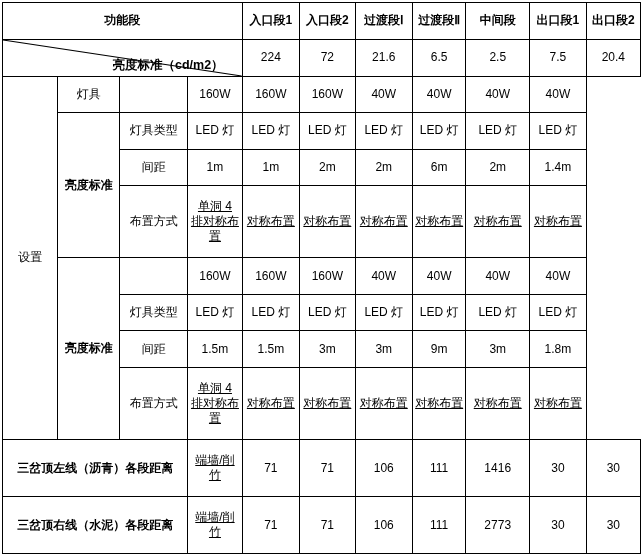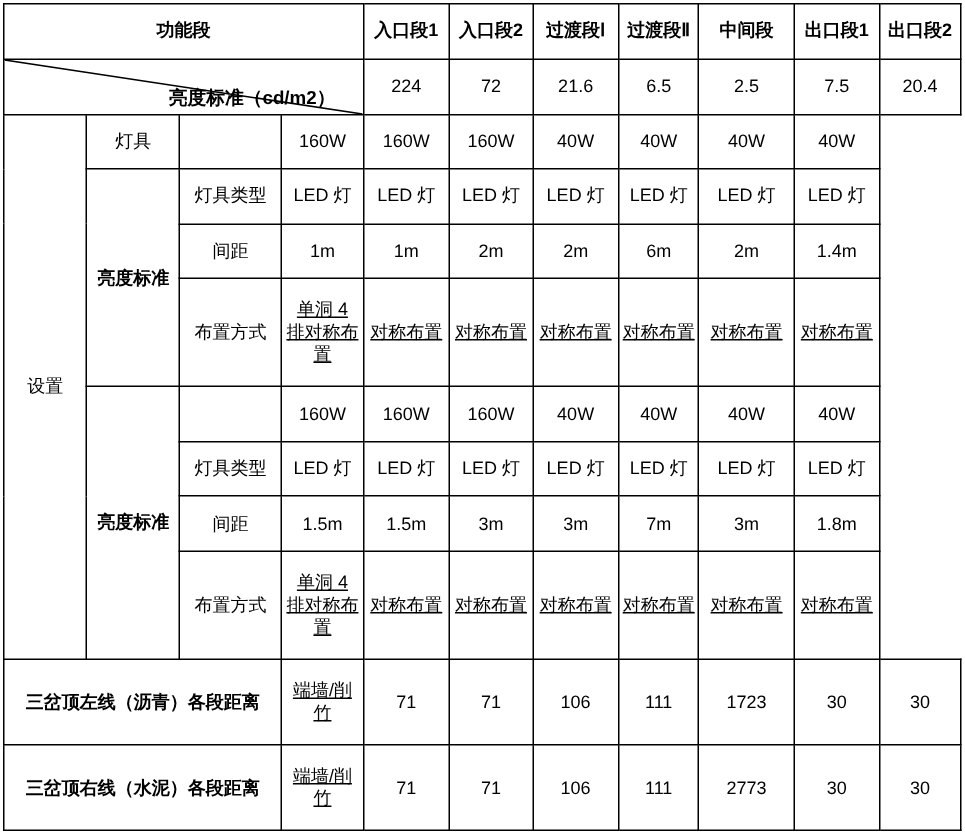--- a/index.html
+++ b/index.html
@@ -191,21 +191,21 @@
       <td>LED 灯</td>
       <td>LED 灯</td>
     </tr>
 
     <tr>
       <td>间距</td>
       <td>1.5m</td>
       <td>1.5m</td>
       <td>3m</td>
       <td>3m</td>
-      <td>7m</td>
+      <td>9m</td>
       <td>3m</td>
       <td>1.8m</td>
     </tr>
 
     <tr style="height:72px">
       <td>布置方式</td>
       <td class="sm">单洞 4 排对称布置</td>
       <td class="sm">对称布置</td>
       <td class="sm">对称布置</td>
       <td class="sm">对称布置</td>
@@ -214,21 +214,21 @@
       <td class="sm">对称布置</td>
     </tr>
 
     <tr style="height:57px">
       <td colspan="3" class="lbl">三岔顶左线（沥青）各段距离</td>
       <td class="sm">端墙/削竹</td>
       <td>71</td>
       <td>71</td>
       <td>106</td>
       <td>111</td>
-      <td>1723</td>
+      <td>1416</td>
       <td>30</td>
       <td>30</td>
     </tr>
 
     <tr style="height:57px">
       <td colspan="3" class="lbl">三岔顶右线（水泥）各段距离</td>
       <td class="sm">端墙/削竹</td>
       <td>71</td>
       <td>71</td>
       <td>106</td>

